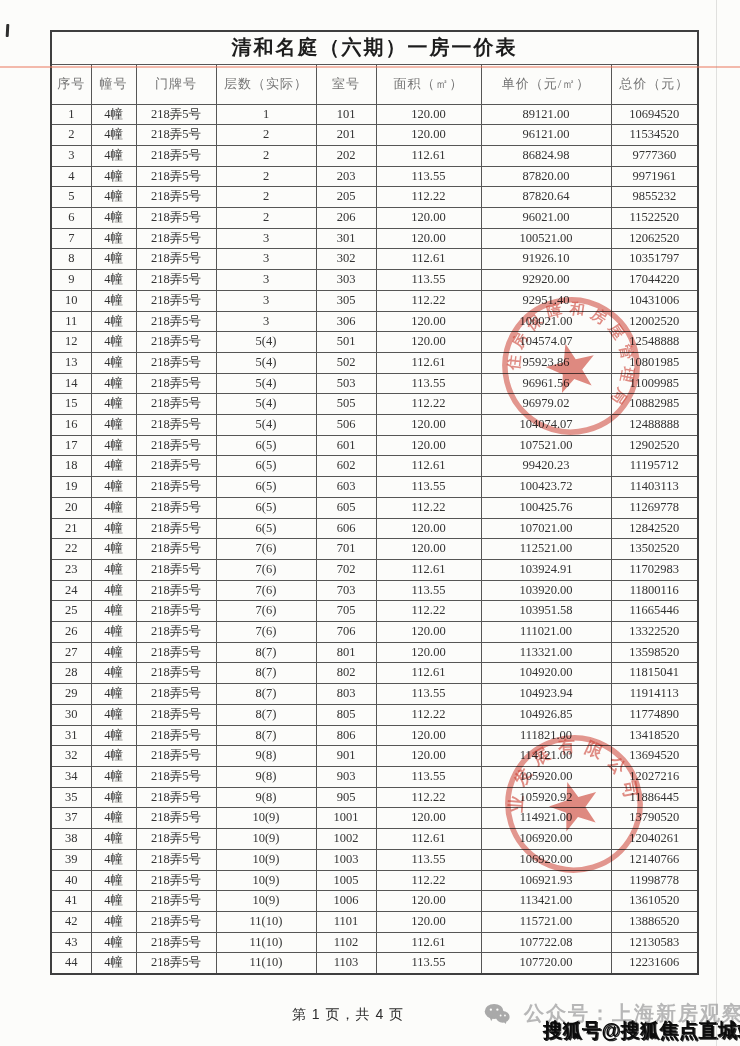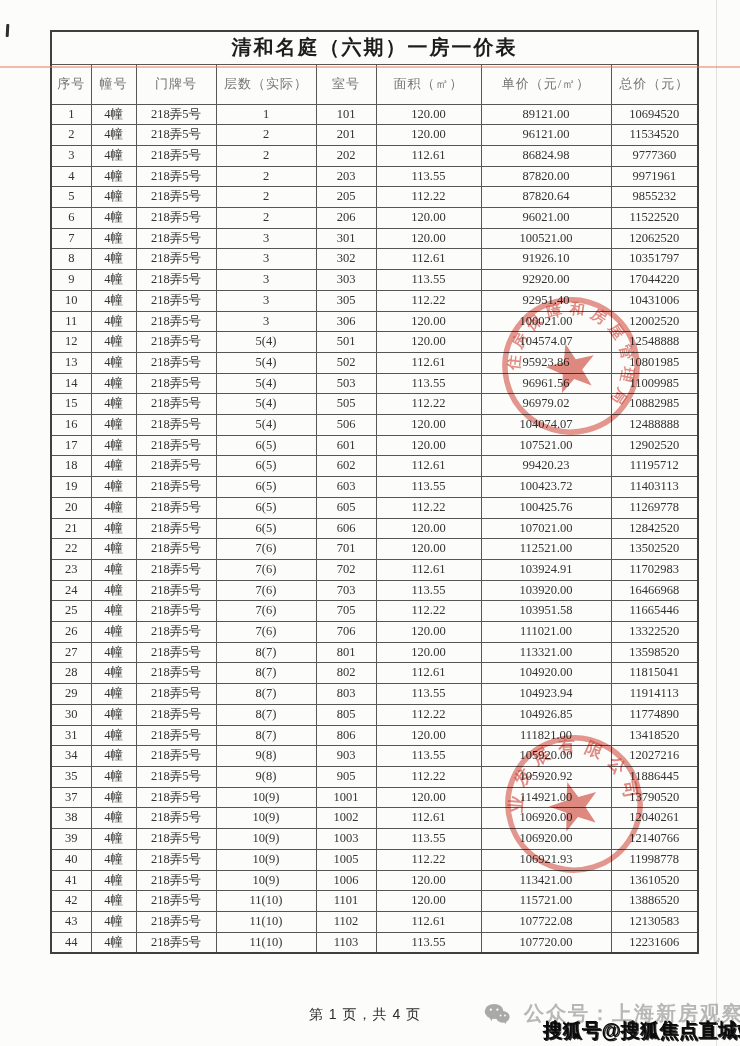--- a/index.html
+++ b/index.html
@@ -52,21 +52,21 @@
 
   
   .stamp { position:absolute; z-index:5; mix-blend-mode:multiply; pointer-events:none; }
   .stamp svg { display:block; }
   .stamp-1 { left:496px; top:291px; transform:rotate(-14deg); }
   .stamp-2 { left:499px; top:729px; transform:rotate(-17deg); }
 
   
   .footer { position:absolute; left:0; top:998px; width:740px; height:48px; z-index:4; }
   .page-info {
-    position:absolute; left:300px; top:8px; width:130px;
+    position:absolute; left:283px; top:8px; width:130px;
     font-size:14px; color:#2b2b2b; letter-spacing:1px; text-align:center;
     font-family:"Liberation Sans", sans-serif;
   }
   .wechat-watermark {
     position:absolute; left:484px; top:2px; display:flex; align-items:center; gap:14px;
     color:#b7b7b7; font-size:20px; letter-spacing:2px; font-weight:bold;
     font-family:"Liberation Sans", sans-serif; white-space:nowrap;
   }
   .sohu-watermark {
     position:absolute; left:543px; top:20px;
@@ -344,21 +344,21 @@
             <td>11702983</td>
           </tr>
           <tr>
             <td>24</td>
             <td>4幢</td>
             <td>218弄5号</td>
             <td>7(6)</td>
             <td>703</td>
             <td>113.55</td>
             <td>103920.00</td>
-            <td>16466968</td>
+            <td>11800116</td>
           </tr>
           <tr>
             <td>25</td>
             <td>4幢</td>
             <td>218弄5号</td>
             <td>7(6)</td>
             <td>705</td>
             <td>112.22</td>
             <td>103951.58</td>
             <td>11665446</td>
@@ -415,20 +415,30 @@
           </tr>
           <tr>
             <td>31</td>
             <td>4幢</td>
             <td>218弄5号</td>
             <td>8(7)</td>
             <td>806</td>
             <td>120.00</td>
             <td>111821.00</td>
             <td>13418520</td>
+          </tr>
+          <tr>
+            <td>32</td>
+            <td>4幢</td>
+            <td>218弄5号</td>
+            <td>9(8)</td>
+            <td>901</td>
+            <td>120.00</td>
+            <td>114121.00</td>
+            <td>13694520</td>
           </tr>
           <tr>
             <td>34</td>
             <td>4幢</td>
             <td>218弄5号</td>
             <td>9(8)</td>
             <td>903</td>
             <td>113.55</td>
             <td>105920.00</td>
             <td>12027216</td>

